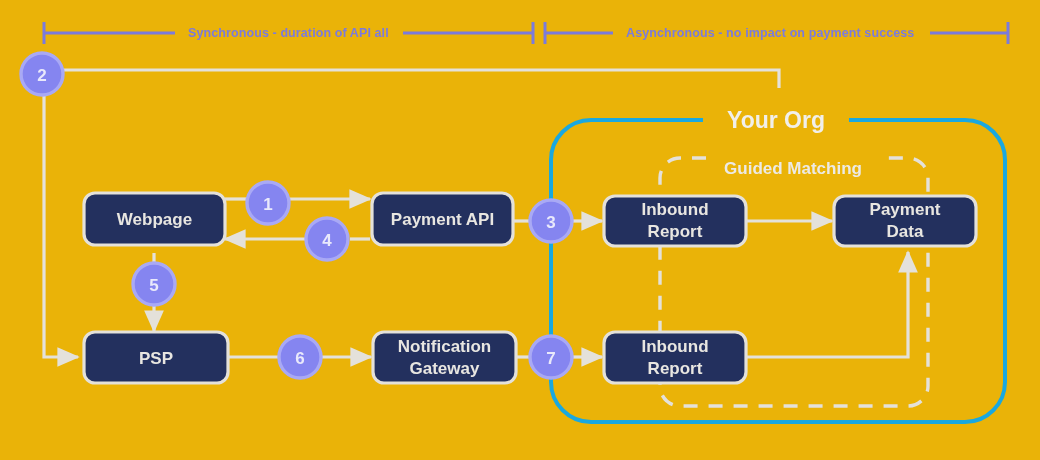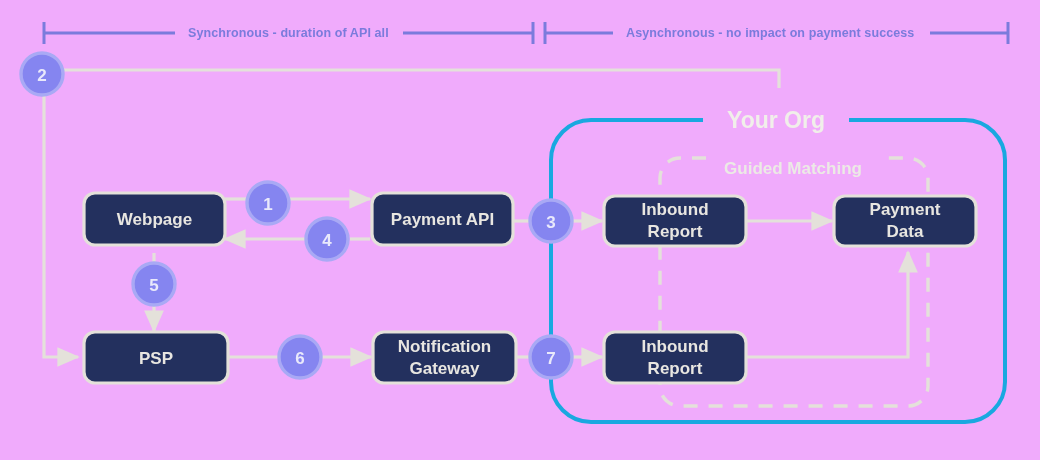--- a/index.html
+++ b/index.html
@@ -1,17 +1,17 @@
 <!DOCTYPE html>
 <html><head>
 <meta charset="utf-8">
 <style>
   html,body{margin:0;padding:0;background:#23305e;}
   body{width:1040px;height:460px;overflow:hidden;font-family:"Liberation Sans",sans-serif;}
-  #stage{position:relative;width:1040px;height:460px;background:#f0abfc;}
+  #stage{position:relative;width:1040px;height:460px;background:#eab308;}
   svg#canvas{position:absolute;left:0;top:0;width:1040px;height:460px;}
 
   .ruler-label{
     fill:#7b7bdc;font-family:"Liberation Sans",sans-serif;
     font-size:12.5px;font-weight:bold;letter-spacing:.1px;
   }
   .box-label{
     fill:#e8e6e1;font-family:"Liberation Sans",sans-serif;
     font-size:17px;font-weight:bold;
   }

